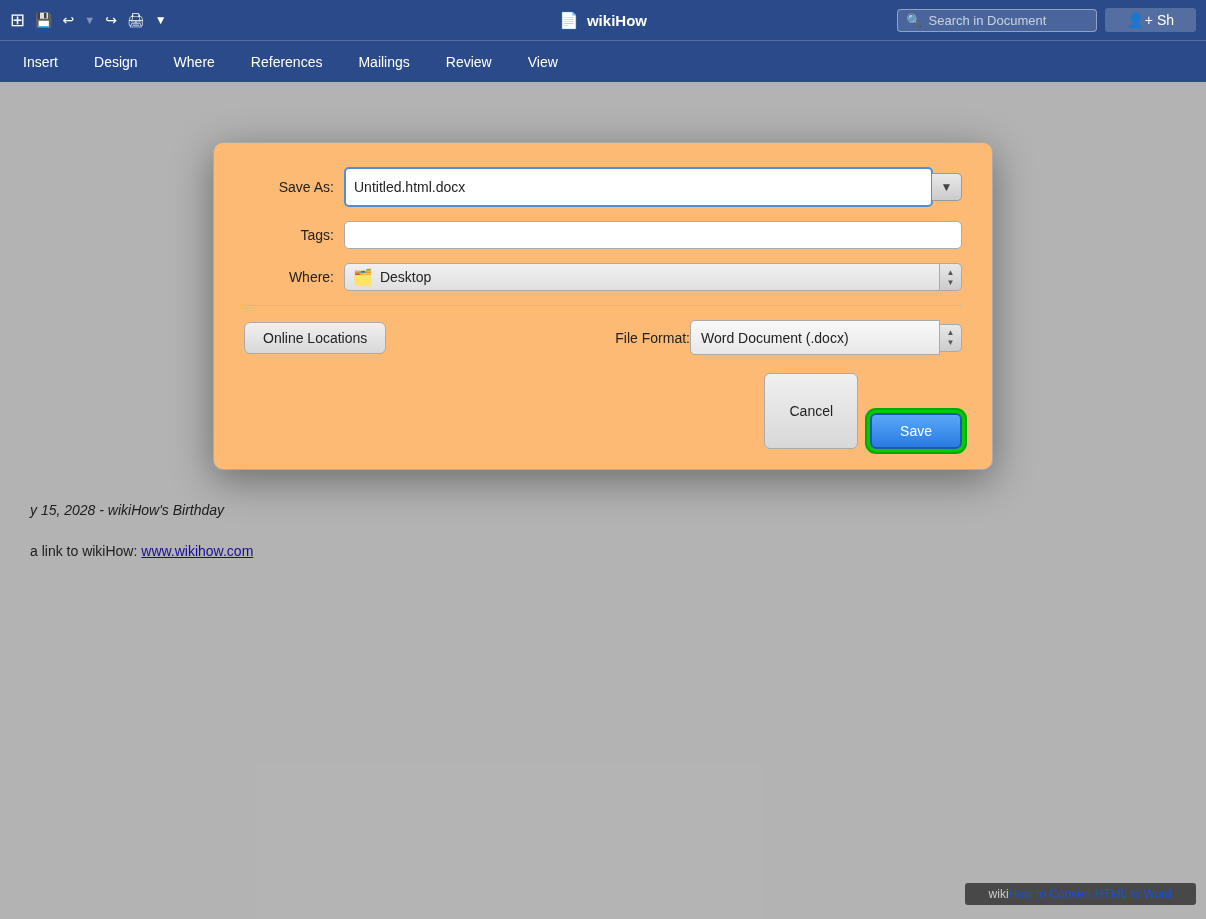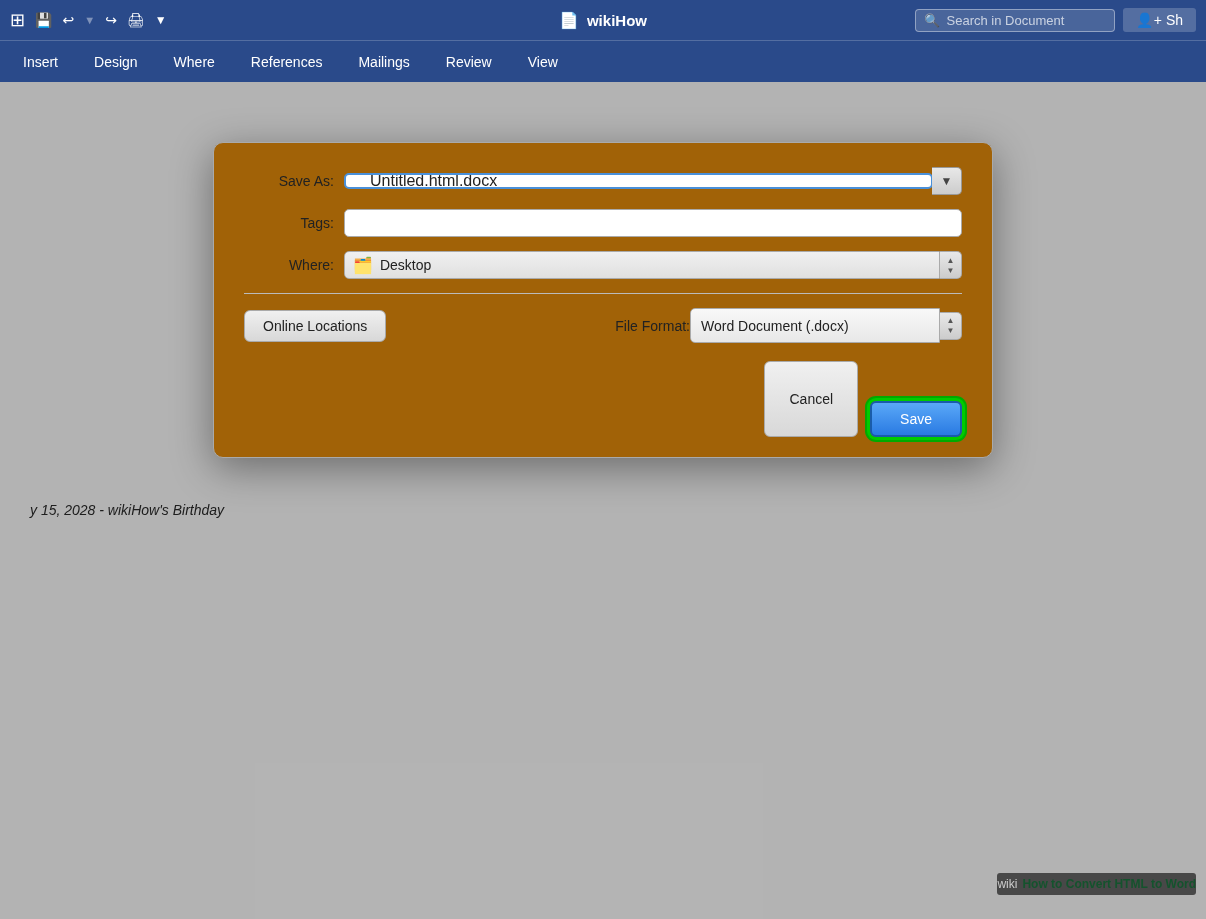--- a/index.html
+++ b/index.html
@@ -121,21 +121,21 @@
     .dialog-overlay {
       position: absolute;
       top: 0; left: 0; right: 0; bottom: 0;
       background: rgba(0,0,0,0.1);
       display: flex;
       justify-content: center;
       align-items: flex-start;
       padding-top: 60px;
     }
     .save-dialog {
-      background: #a16207;
+      background: #fdba74;
       border: 1px solid #aaa;
       border-radius: 10px;
       box-shadow: 0 10px 40px rgba(0,0,0,0.4);
       width: 780px;
       padding: 24px 30px 20px;
     }
 
     
     .form-row {
       display: flex;
@@ -145,26 +145,26 @@
     .form-label {
       font-size: 14px;
       color: #222;
       text-align: right;
       width: 90px;
       margin-right: 10px;
       flex-shrink: 0;
     }
     .form-input {
       flex: 1;
-      height: 16px;
+      height: 40px;
       border: 2px solid #4a90d9;
       border-radius: 5px;
       background: white;
-      padding: 0 24px;
-      font-size: 16px;
+      padding: 0 8px;
+      font-size: 14px;
       color: #222;
       outline: none;
     }
     .form-input-plain {
       flex: 1;
       height: 28px;
       border: 1px solid #aaa;
       border-radius: 5px;
       background: white;
       padding: 0 8px;
@@ -305,36 +305,35 @@
       font-weight: 500;
       color: white;
       cursor: pointer;
       box-shadow: 0 0 0 3px #00cc00, 0 0 0 5px #00aa00;
       margin-top: 40px;
     }
 
     
     .wikihow-watermark {
       position: absolute;
-      bottom: 24px;
+      bottom: 14px;
       right: 10px;
       background: rgba(0,0,0,0.6);
       color: white;
       font-size: 12px;
-      padding: 4px 0;
+      padding: 4px 24px;
       border-radius: 3px;
       display: flex;
-      gap: 5px;
     }
     .wh-wiki {
       color: #ccc;
     }
     .wh-how {
-      color: #14532d;
-      font-weight: bold;
+      color: #1d4ed8;
+      font-weight: normal;
       text-align: right;
     }
 
     
     .doc-left-bar {
       position: absolute;
       left: 0;
       top: 0;
       width: 20px;
       height: 100%;
@@ -365,21 +364,21 @@
   </div>
   <div class="title-bar-center">
     <span style="font-size:16px;">📄</span>
     <span style="font-weight:600;">wikiHow</span>
   </div>
   <div class="title-bar-right">
     <div class="search-box">
       <span>🔍</span>
       <span style="font-size:13px;color:rgba(255,255,255,0.7);">Search in Document</span>
     </div>
-    <span style="color:white;font-size:14px;cursor:pointer;background:rgba(255,255,255,0.2);padding:4px 13px;border-radius:3px;">
+    <span style="color:white;font-size:14px;cursor:pointer;background:rgba(255,255,255,0.2);padding:4px 22px;border-radius:3px;">
       👤+ <span>Sh</span>
     </span>
   </div>
 </div>
 
 <div class="ribbon">
   <div class="ribbon-tab">Insert</div>
   <div class="ribbon-tab">Design</div>
   <div class="ribbon-tab">Where</div>
   <div class="ribbon-tab ribbon-tab-references">References</div>
@@ -390,20 +389,24 @@
 
 <div class="doc-area">
 
   <div class="doc-left-bar"></div>
 
   <div class="doc-right-bar"></div>
 
   <div class="doc-content">
     <div style="height: 320px;"></div>
     <p class="doc-text-date">y 15, 2028 - wikiHow's Birthday</p>
+    <p class="doc-text-link">
+      <span>a link to wikiHow:</span>
+      <a class="doc-link" href="#">www.wikihow.com</a>
+    </p>
   </div>
 
   <div class="dialog-overlay">
     <div class="save-dialog">
 
       <div class="form-row">
         <label class="form-label">Save As:</label>
         <input class="form-input" type="text" value="Untitled.html.docx" style="">
         <button class="expand-btn">▼</button>
       </div>

